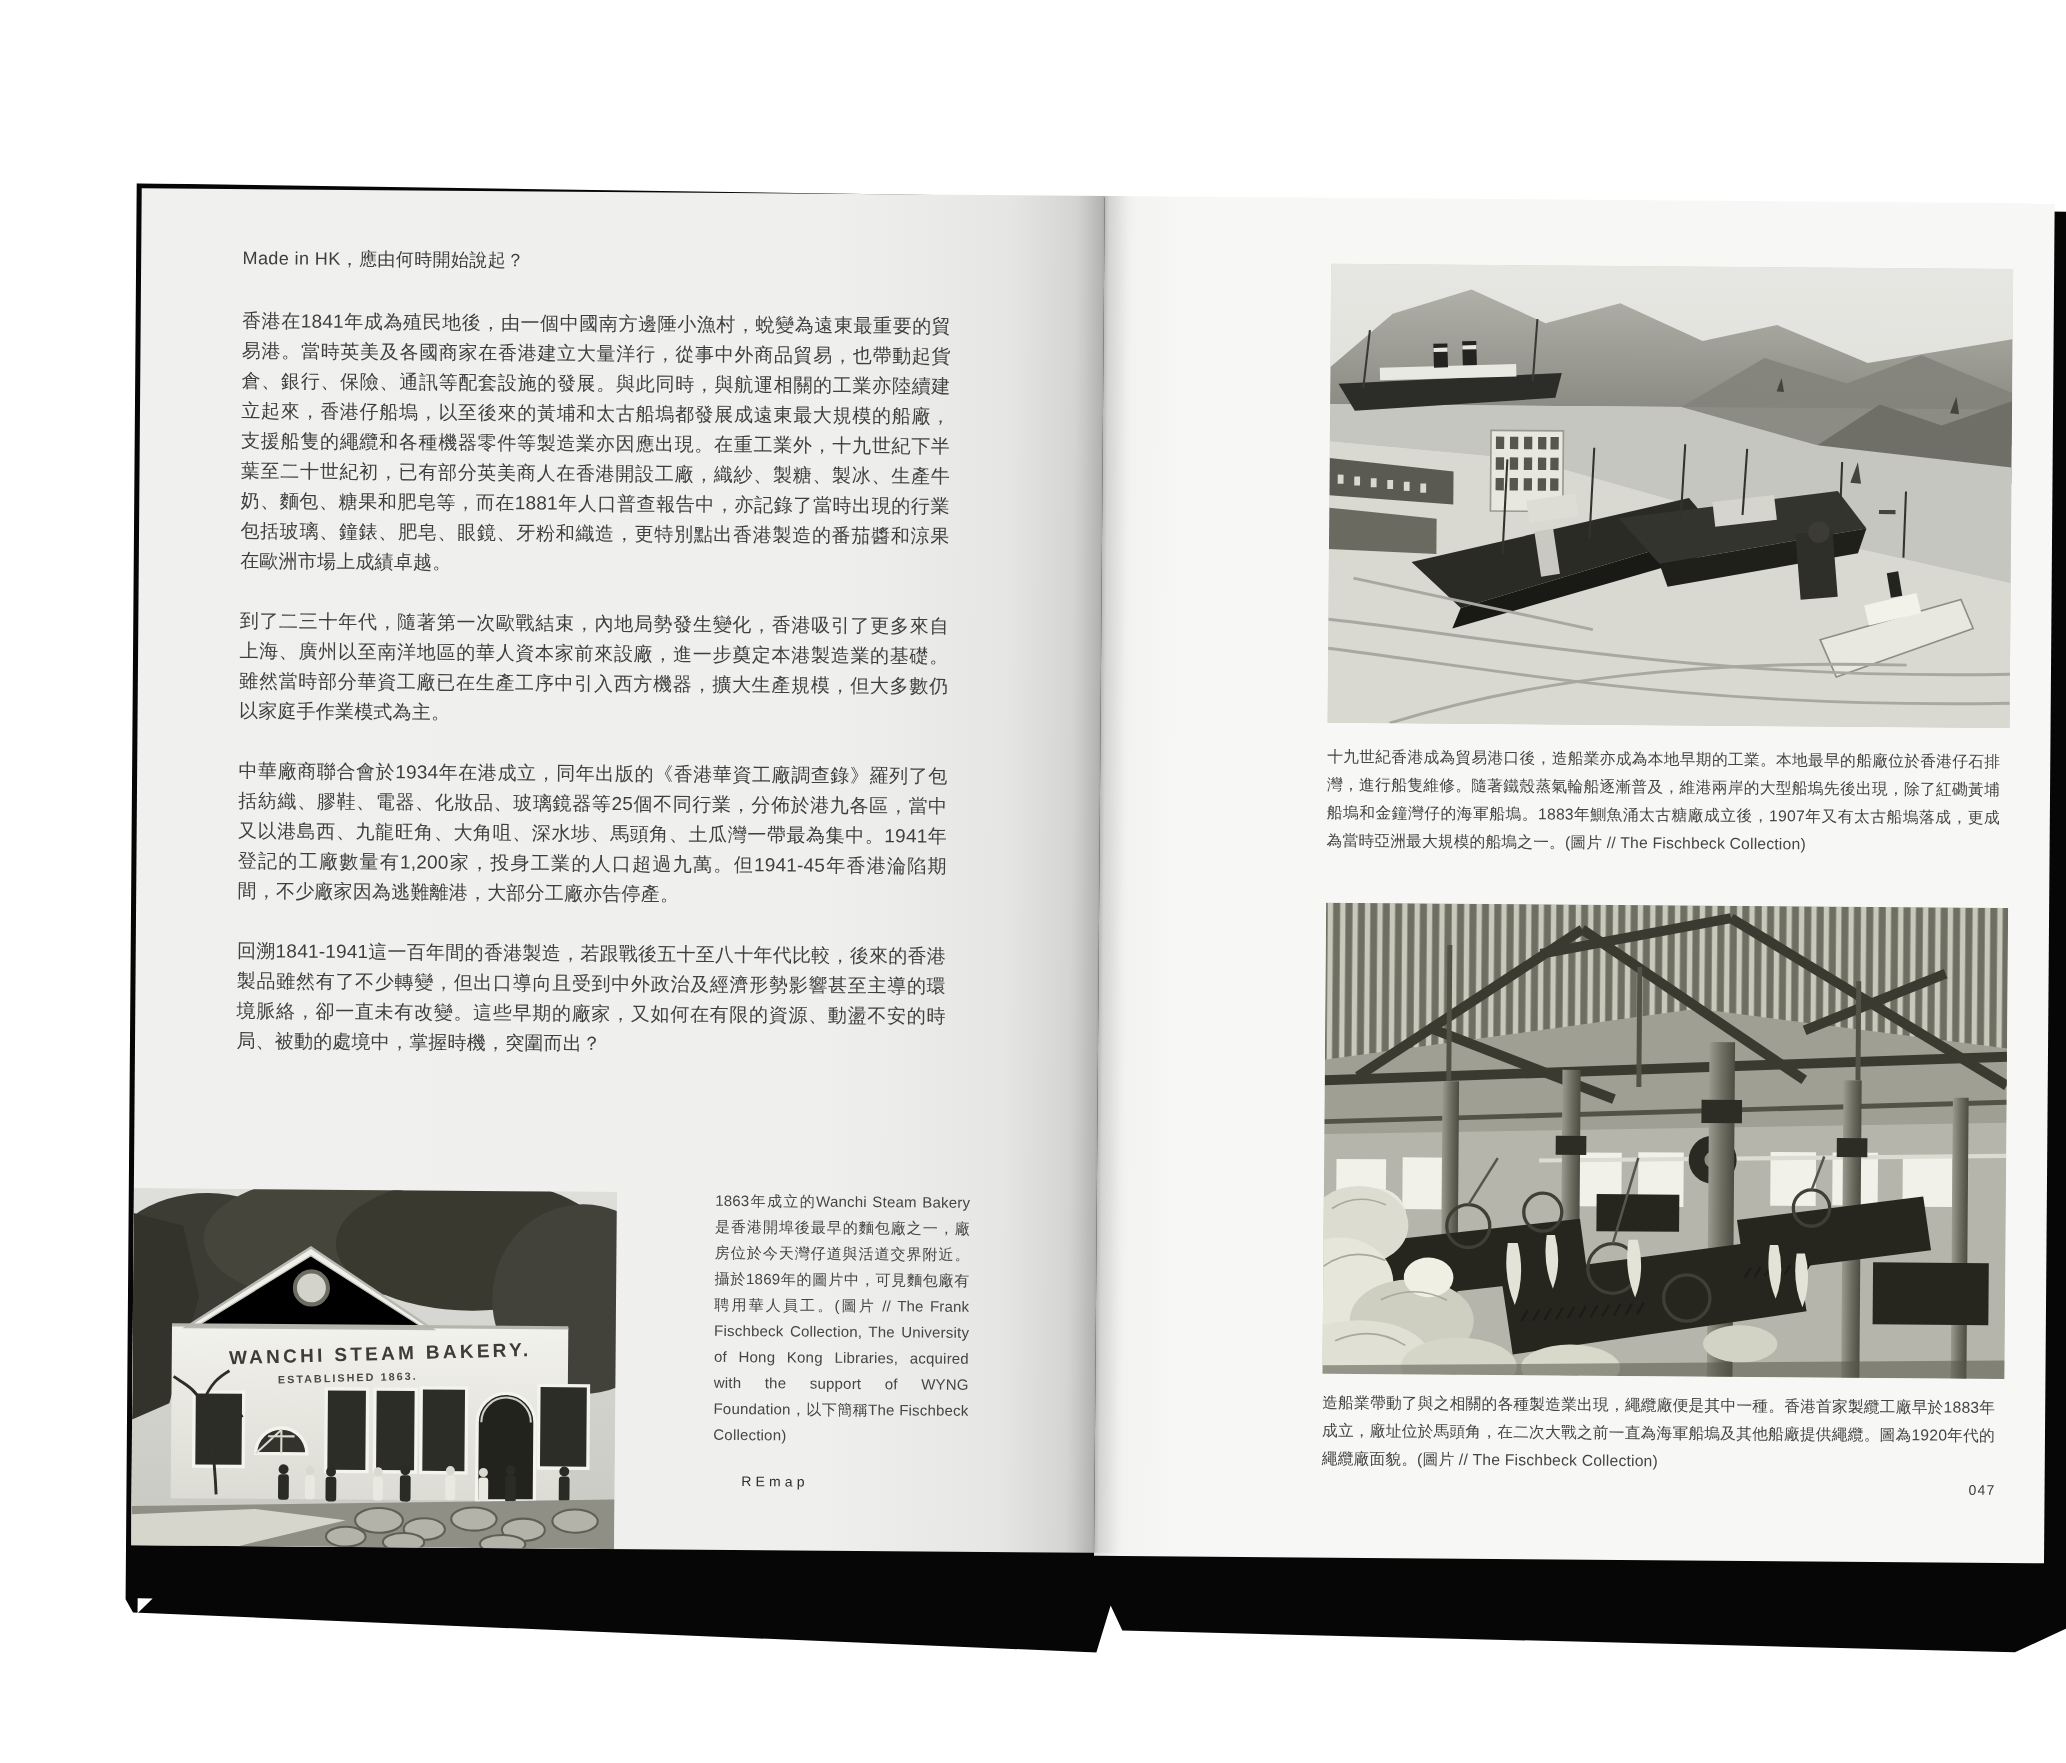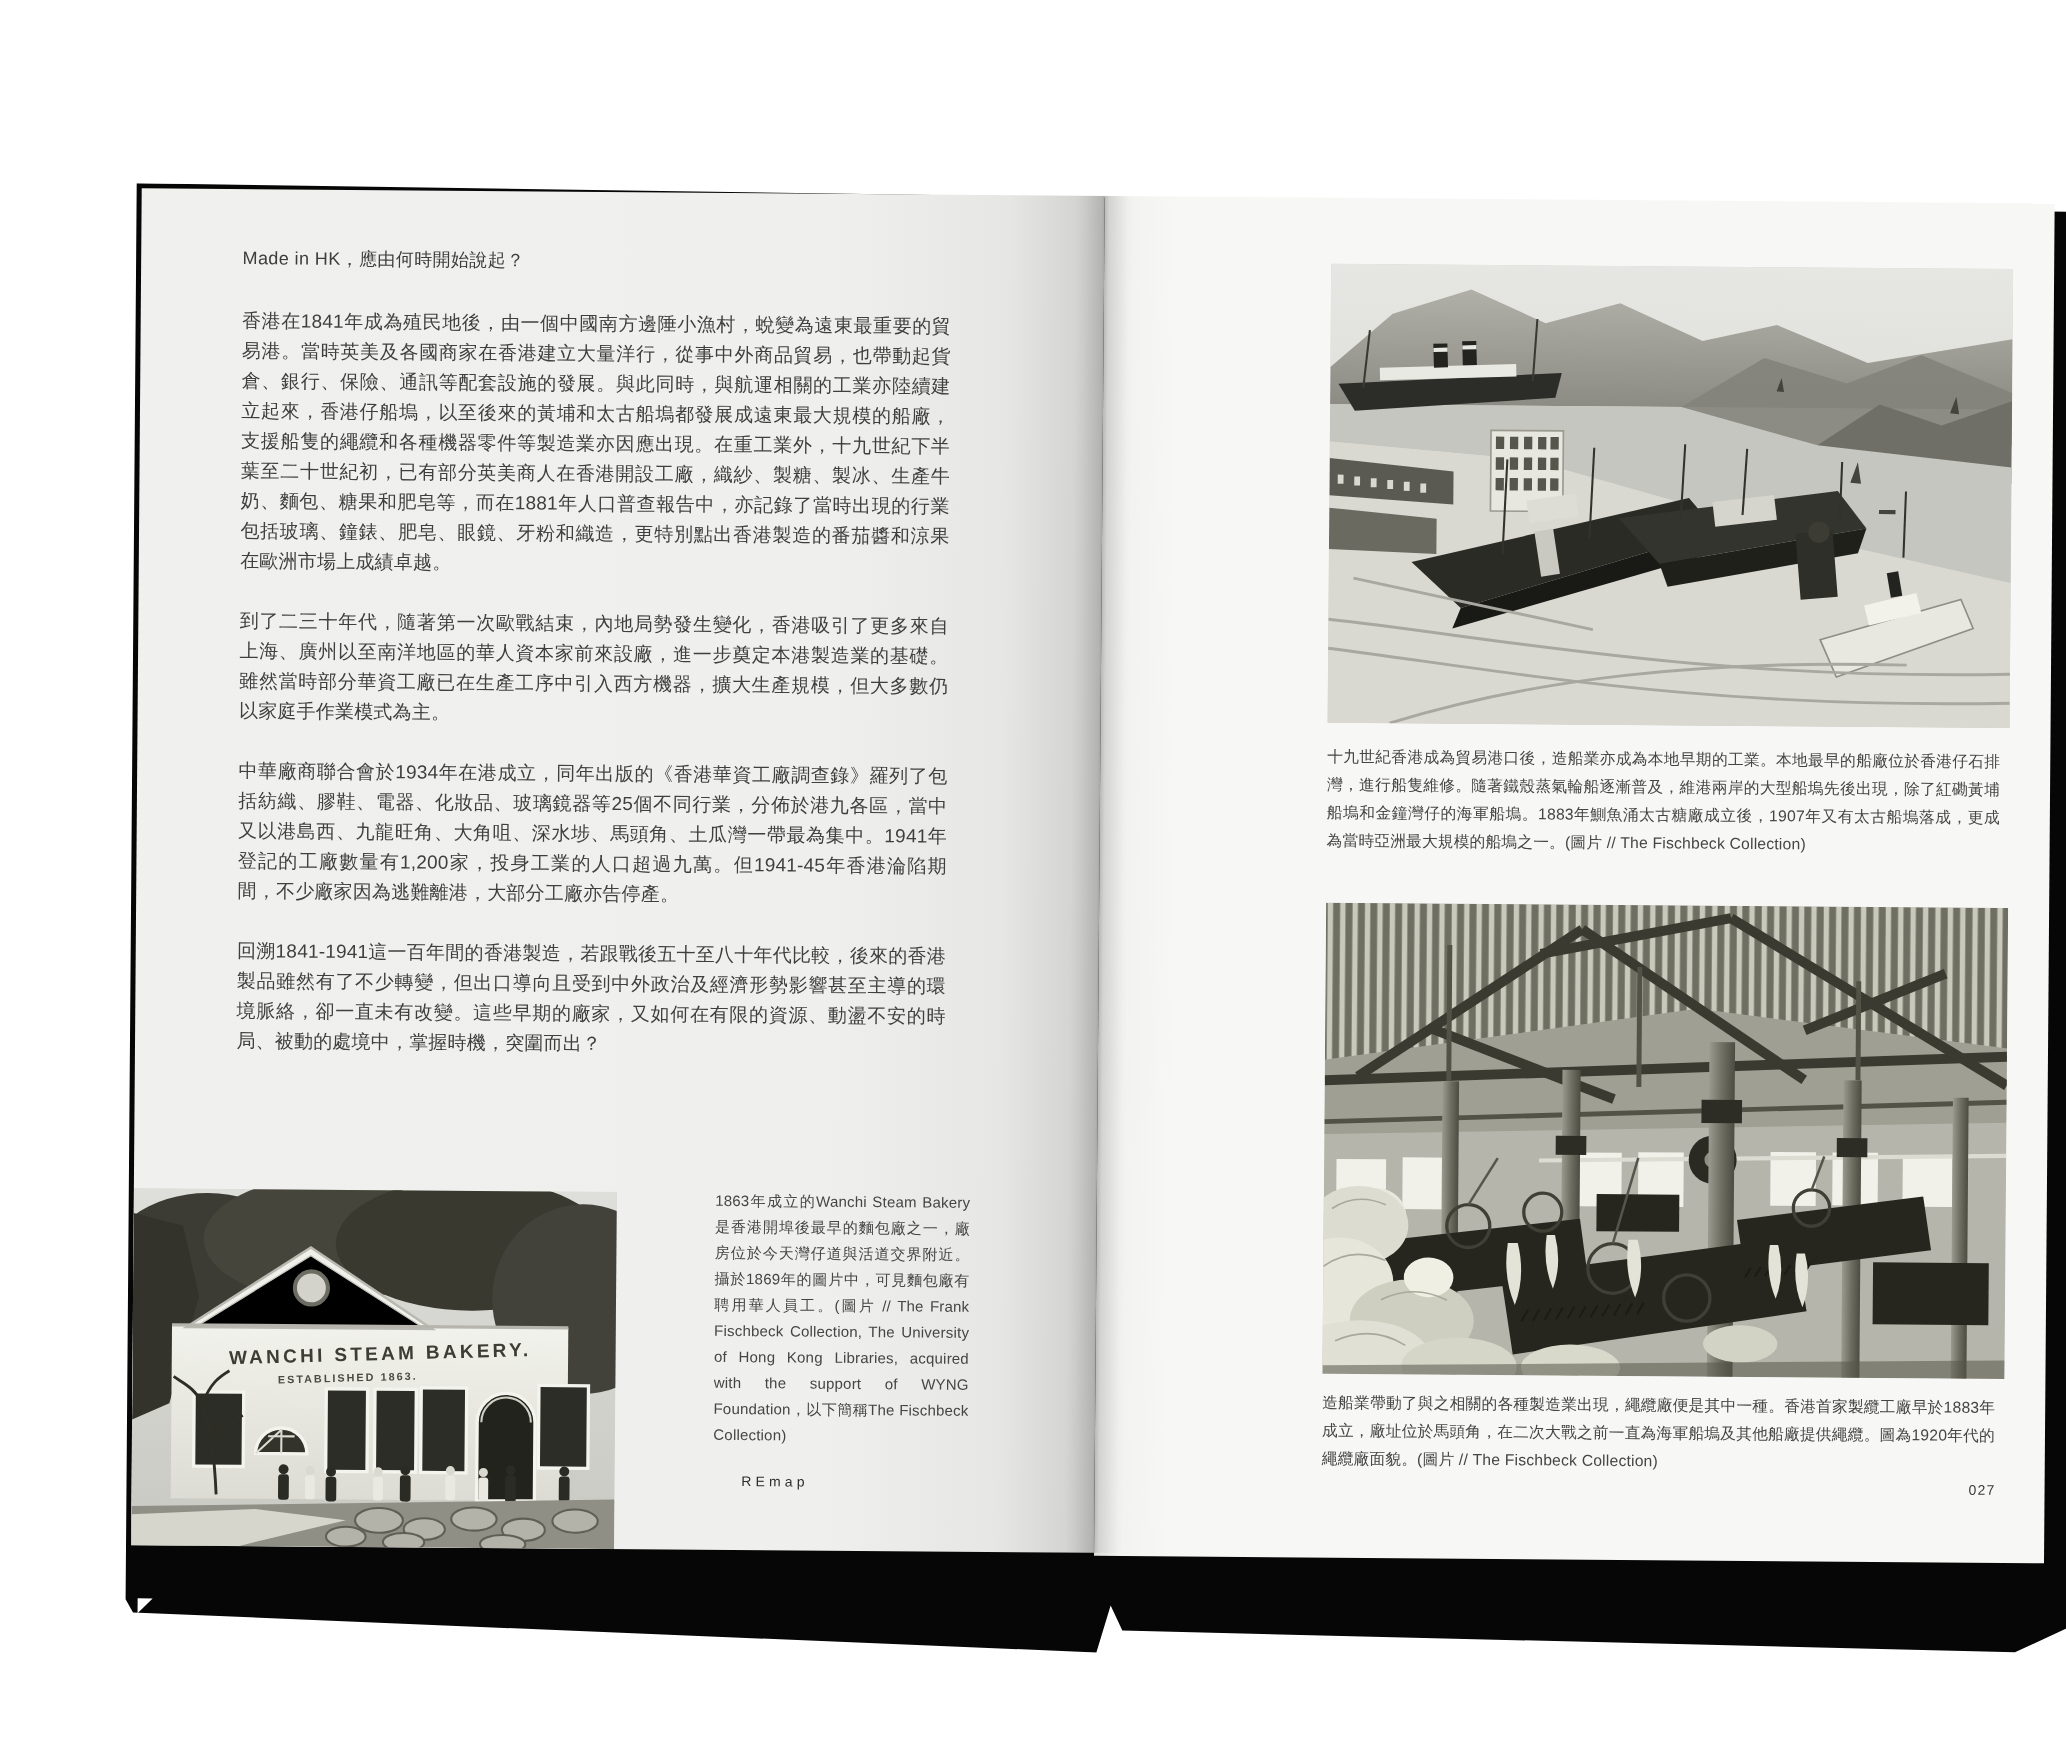--- a/index.html
+++ b/index.html
@@ -390,18 +390,18 @@
           <path d="M1100 820 q18 70 -5 130 q-26 -60 -15 -130 z"></path>
           <path d="M1165 840 q18 70 -5 130 q-26 -60 -15 -130 z"></path>
         </g>
 
         <polygon points="0,1140 1650,1140 1650,1095 0,1120" fill="#55554b" opacity="0.55"></polygon>
       </svg>
     </div>
 
     <div class="caption caption-2">造船業帶動了與之相關的各種製造業出現，繩纜廠便是其中一種。香港首家製纜工廠早於1883年成立，廠址位於馬頭角，在二次大戰之前一直為海軍船塢及其他船廠提供繩纜。圖為1920年代的繩纜廠面貌。(圖片 // The Fischbeck Collection)</div>
 
-    <div class="page-number">027</div>
+    <div class="page-number">047</div>
   </div>
 
   <div class="spine-shade"></div>
 </div>
 
 
 </body></html>

